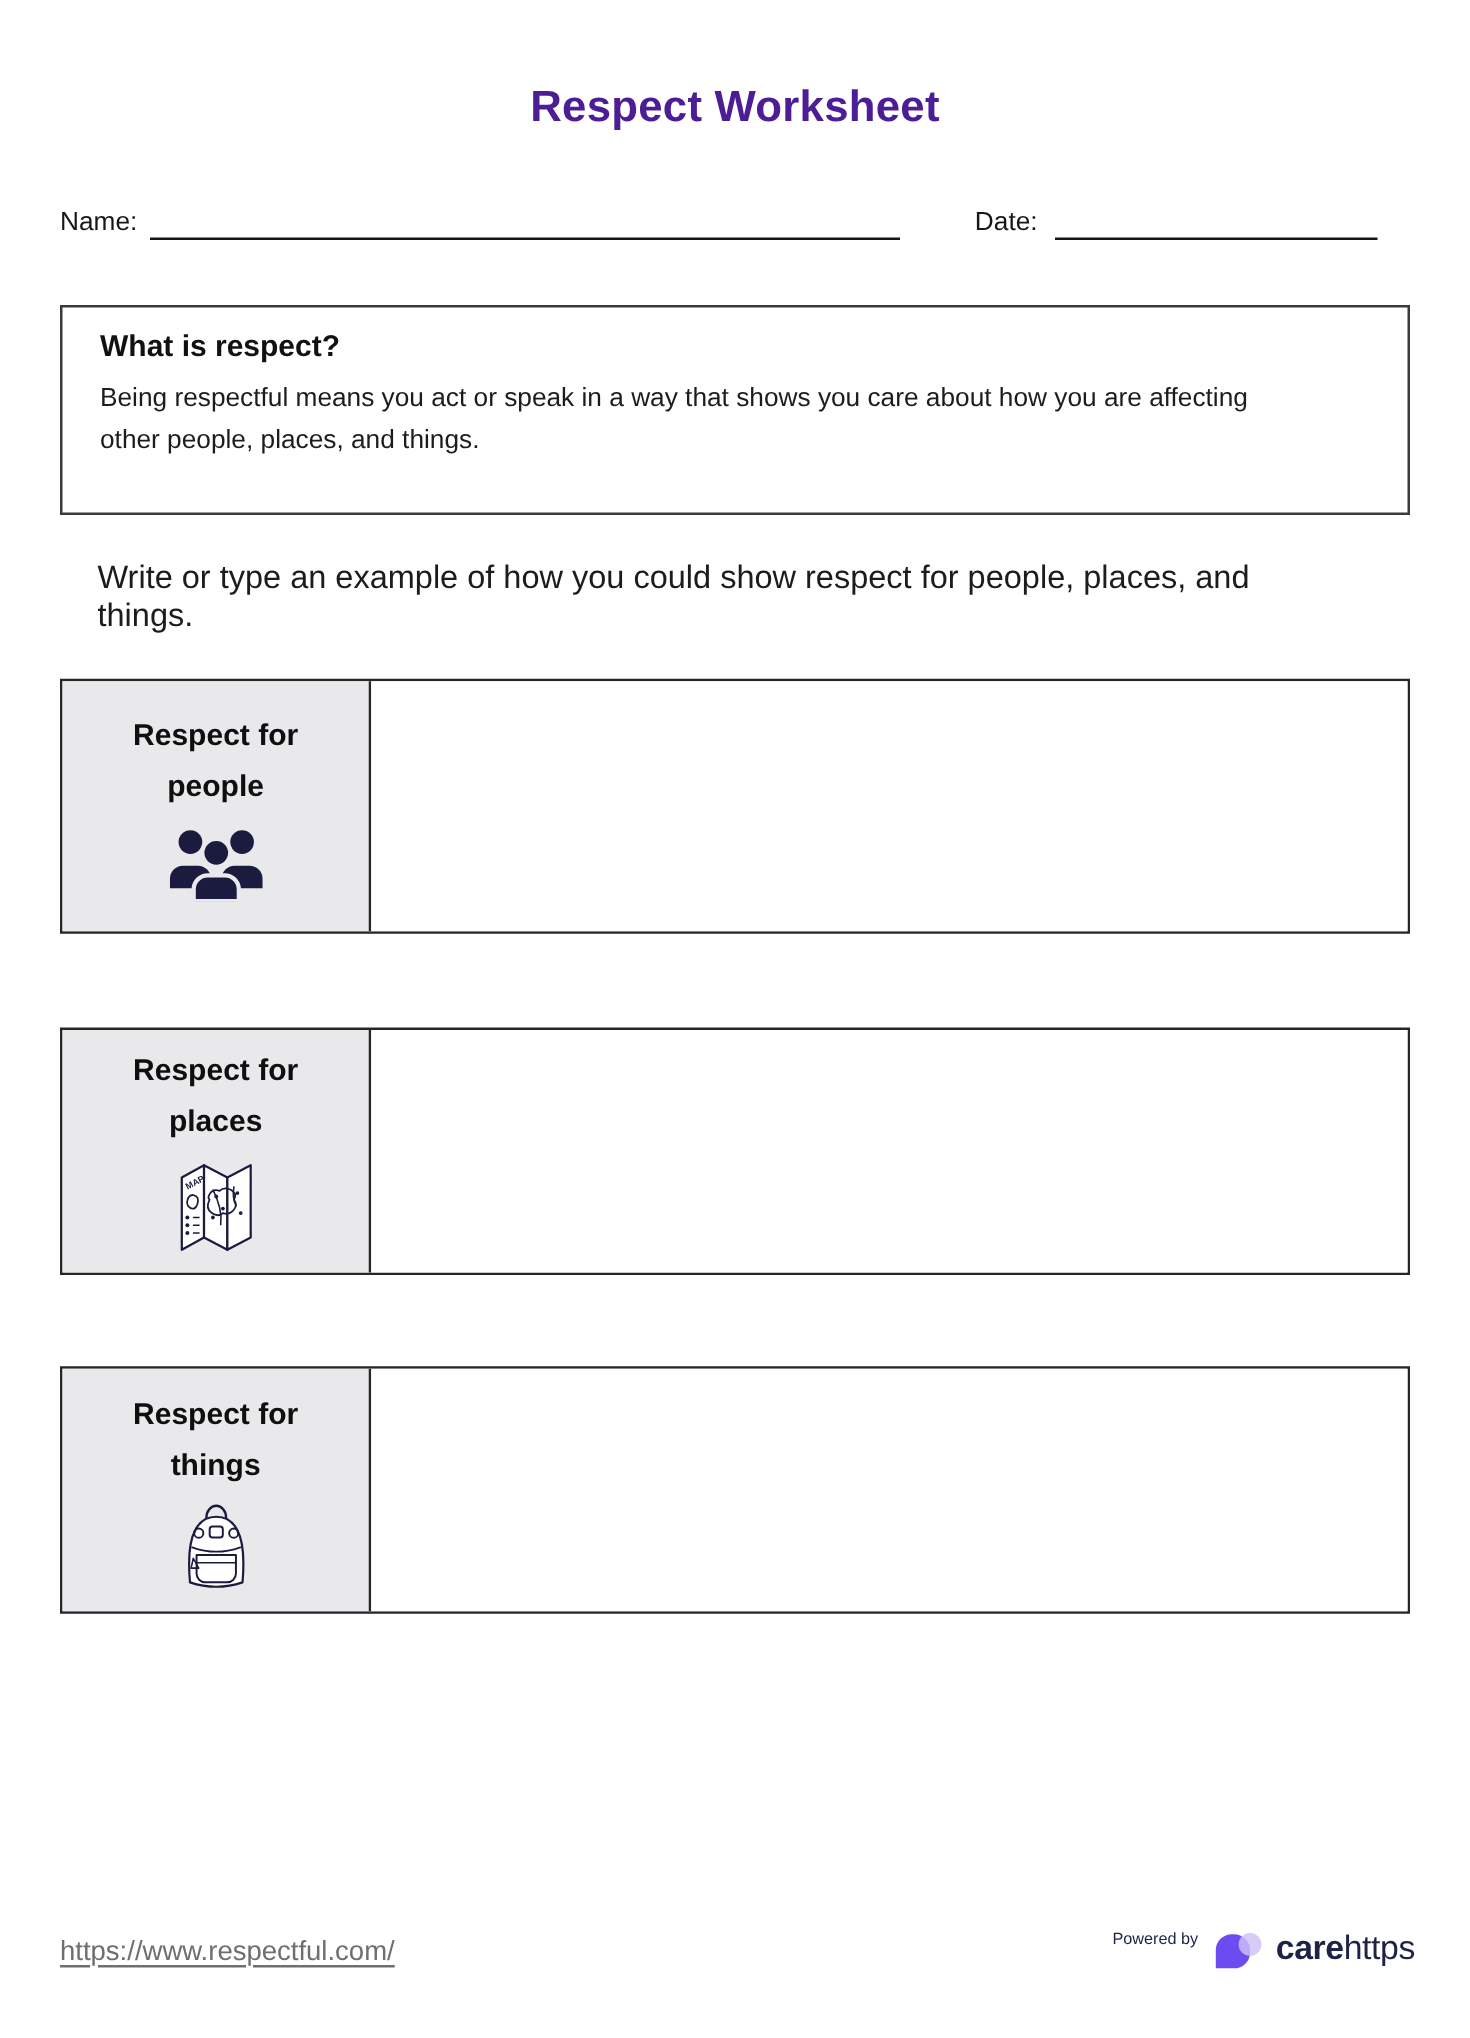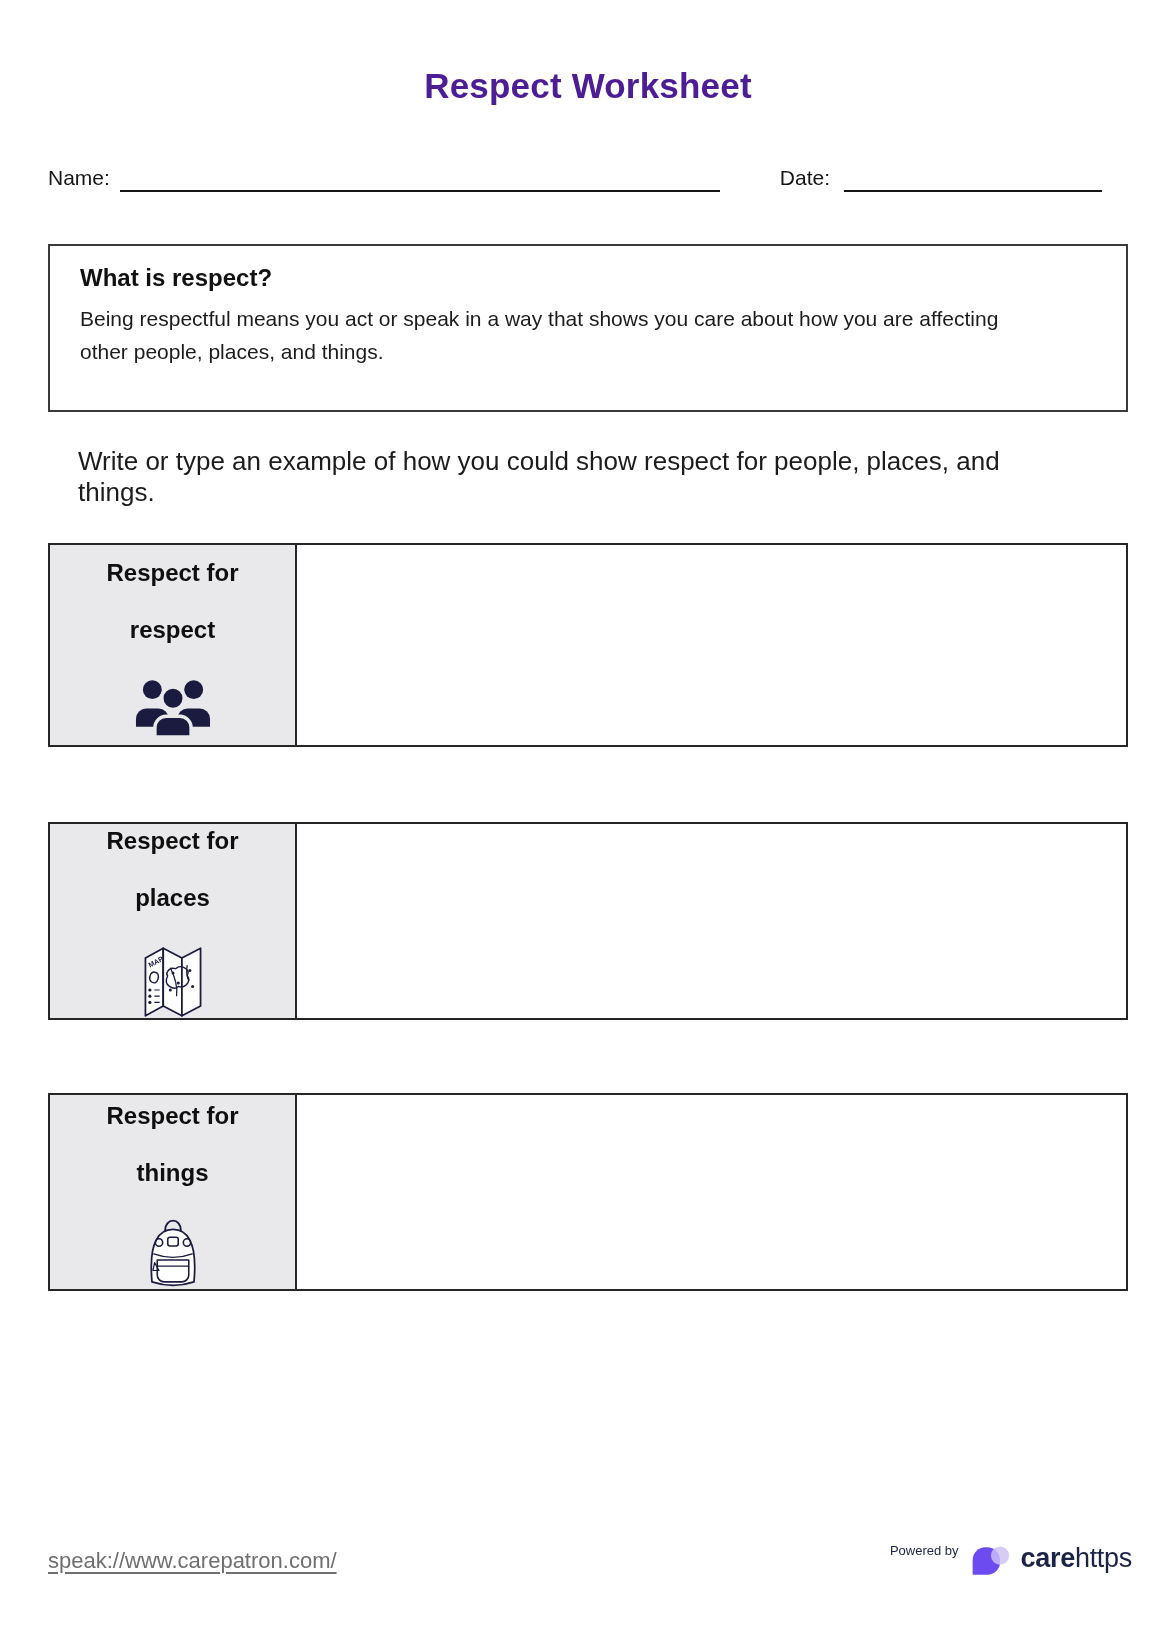--- a/index.html
+++ b/index.html
@@ -68,21 +68,21 @@
   .row-people { top:543px; height:204px; }
   .row-places { top:822px; height:198px; }
   .row-things { top:1093px; height:198px; }
 
   .label-cell {
     width:247px; flex:0 0 247px;
     background:#e9e9ec;
     border-right:2px solid #262626;
     display:flex; flex-direction:column;
     align-items:center; justify-content:center;
-    gap:18px;
+    gap:2px;
     padding:6px 8px;
   }
   .label-line {
     font-size:24px; font-weight:700; color:#0f0f0f;
     line-height:39px; text-align:center;
   }
   .label-icon { margin-top:8px; line-height:0; }
 
   .answer-cell { flex:1 1 auto; background:#ffffff; cursor:text; }
 
@@ -121,21 +121,21 @@
   <div class="info-box">
     <div class="info-heading">What is respect?</div>
     <div class="info-body">Being respectful means you act or speak in a way that shows you care about how you are affecting other people, places, and things.</div>
   </div>
 
   <div class="instruction">Write or type an example of how you could show respect for people, places, and things.</div>
 
   <div class="respect-row row-people">
     <div class="label-cell">
       <div class="label-line">Respect for</div>
-      <div class="label-line">respect</div>
+      <div class="label-line">people</div>
       <div class="label-icon">
         <svg width="80" height="62" viewBox="0 0 92 72">
           <g fill="#1b1b40">
             <circle cx="22" cy="17" r="11"></circle>
             <path d="M3 60 v-9 a12 12 0 0 1 12-12 h14 a12 12 0 0 1 12 12 v9 z"></path>
             <circle cx="70" cy="17" r="11"></circle>
             <path d="M51 60 v-9 a12 12 0 0 1 12-12 h14 a12 12 0 0 1 12 12 v9 z"></path>
             <circle cx="46" cy="27" r="13" stroke="#e9e9ec" stroke-width="4"></circle>
             <path d="M25 72 v-11 a13 13 0 0 1 13-13 h16 a13 13 0 0 1 13 13 v11 z" stroke="#e9e9ec" stroke-width="4"></path>
           </g>
@@ -191,21 +191,21 @@
           <path d="M14 47 h36 v17 a8 8 0 0 1 -8 8 h-20 a8 8 0 0 1 -8 -8 Z" stroke-width="1.8"></path>
           <path d="M14 54 h36" stroke-width="1.4"></path>
           <path d="M11 50 l5 9 h-7 Z" stroke-width="1.4"></path>
         </svg>
       </div>
     </div>
     <div class="answer-cell"></div>
   </div>
 
   <div class="footer">
-    <a class="footer-link" href="#">speak://www.carepatron.com/</a>
+    <a class="footer-link" href="#">https://www.respectful.com/</a>
     <div class="powered-wrap">
       <span class="powered-by">Powered by</span>
       <span class="brand-logo">
         <svg width="42" height="36" viewBox="0 0 46 38">
           <path d="M4 34 L4 18 A14 14 0 0 1 18 4 L20 4 A14 14 0 0 1 34 18 L34 20 A14 14 0 0 1 20 34 Z" fill="#6C4BF0"></path>
           <circle cx="34" cy="13" r="10" fill="#CDC2F5" opacity="0.82"></circle>
         </svg>
       </span>
       <span class="brand-name"><span class="brand-bold">care</span><span class="brand-regular">https</span></span>
     </div>

